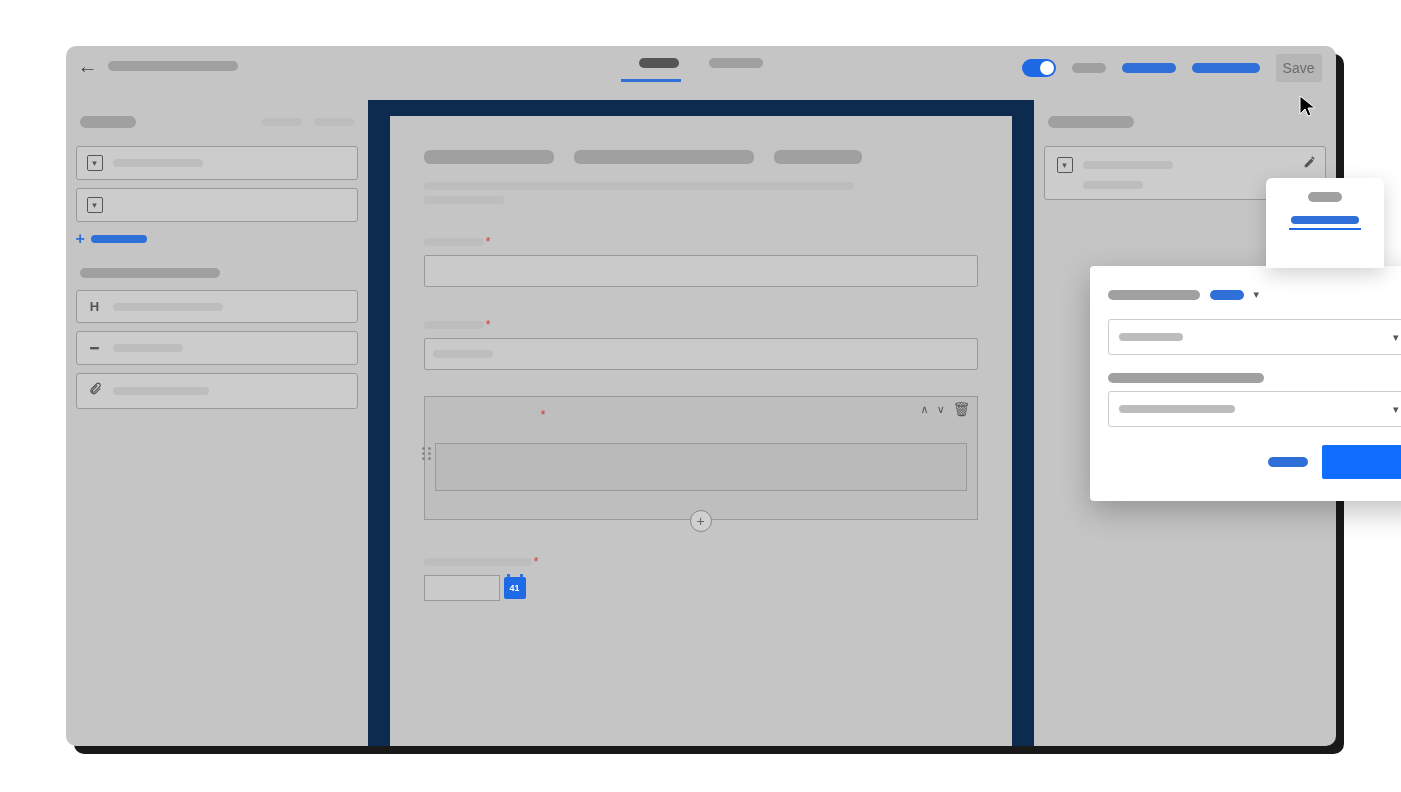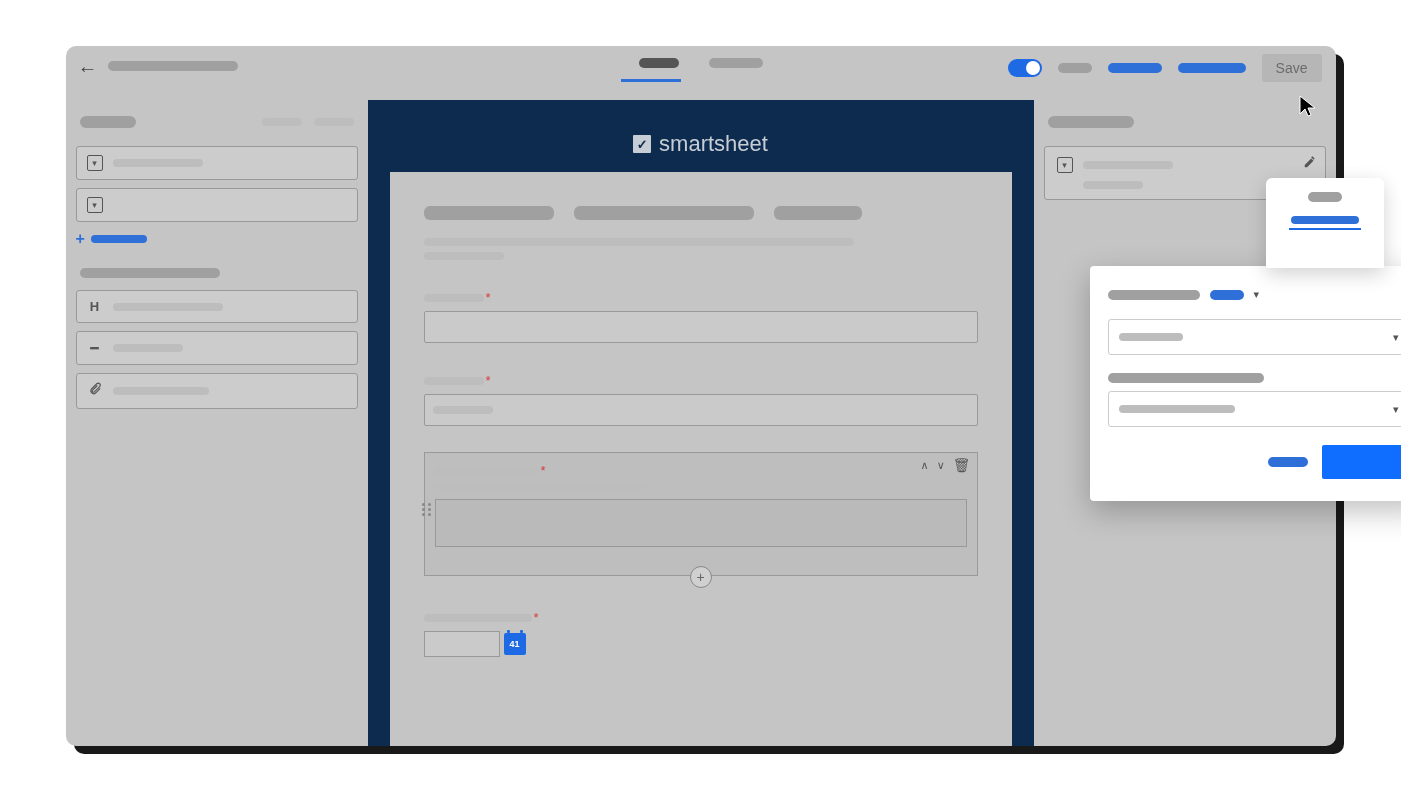--- a/index.html
+++ b/index.html
@@ -12,21 +12,21 @@
 .skel-dark { background: #555; border-radius: 6px; height: 10px; }
 .skel-blue { background: #2e6fd8; border-radius: 6px; height: 10px; }
 .skel-light { background: #bdbdbd; border-radius: 6px; height: 8px; }
 
 .header-center { position: absolute; left: 50%; transform: translateX(-50%); display: flex; gap: 30px; align-items: center; top: 12px; }
 .tab-underline { position: absolute; left: 50%; transform: translateX(-80px); top: 33px; width: 60px; height: 3px; background: #2e6fd8; }
 
 .header-right { position: absolute; right: 14px; top: 8px; display: flex; align-items: center; gap: 16px; }
 .toggle { width: 34px; height: 18px; background: #1e6ae5; border-radius: 10px; position: relative; }
 .toggle::after { content: ''; position: absolute; right: 2px; top: 2px; width: 14px; height: 14px; background: #fff; border-radius: 50%; }
-.save-btn { background: #b6b6b6; color: #6c6c6c; padding: 6px 14px; border-radius: 3px; font-size: 14px; }
+.save-btn { background: #b6b6b6; color: #6c6c6c; padding: 6px 7px; border-radius: 3px; font-size: 14px; }
 
 .content { position: absolute; top: 54px; left: 0; right: 0; bottom: 0; display: flex; }
 .sidebar-left { width: 302px; padding: 12px 10px; }
 .sidebar-right { width: 302px; padding: 12px 10px; position: relative; }
 
 .sidebar-heading { display: flex; justify-content: space-between; align-items: center; margin-bottom: 14px; padding: 4px; }
 .mini-links { display: flex; gap: 12px; }
 
 .outlined-box { border: 1px solid #999; background: rgba(255,255,255,0.12); border-radius: 3px; padding: 8px 10px; margin-bottom: 8px; display: flex; align-items: center; gap: 10px; }
 .dropdown-icon { width: 16px; height: 16px; border: 1px solid #555; border-radius: 2px; display: flex; align-items: center; justify-content: center; font-size: 9px; color: #555; }
@@ -143,24 +143,20 @@
         <span class="clip-icon">
           <svg width="14" height="14" viewBox="0 0 24 24" fill="none" stroke="#555" stroke-width="2">
               <path d="M21 11l-8 8a5 5 0 01-7-7l9-9a3.5 3.5 0 015 5l-9 9a2 2 0 01-3-3l8-8"></path>
             </svg>
         </span>
         <div class="skel-light" style="width:96px"></div>
       </div>
     </div>
 
     <div class="canvas">
-      <div class="brand">
-        <span class="brand-check"></span>
-        <span>smartsheet</span>
-      </div>
       <div class="form-panel">
         <div class="form-title-row">
           <div class="skel" style="width:130px;height:14px"></div>
           <div class="skel" style="width:180px;height:14px"></div>
           <div class="skel" style="width:88px;height:14px"></div>
         </div>
         <div class="form-desc">
             <div class="skel-light" style="width:430px"></div>
           </div>
         <div class="form-desc">

